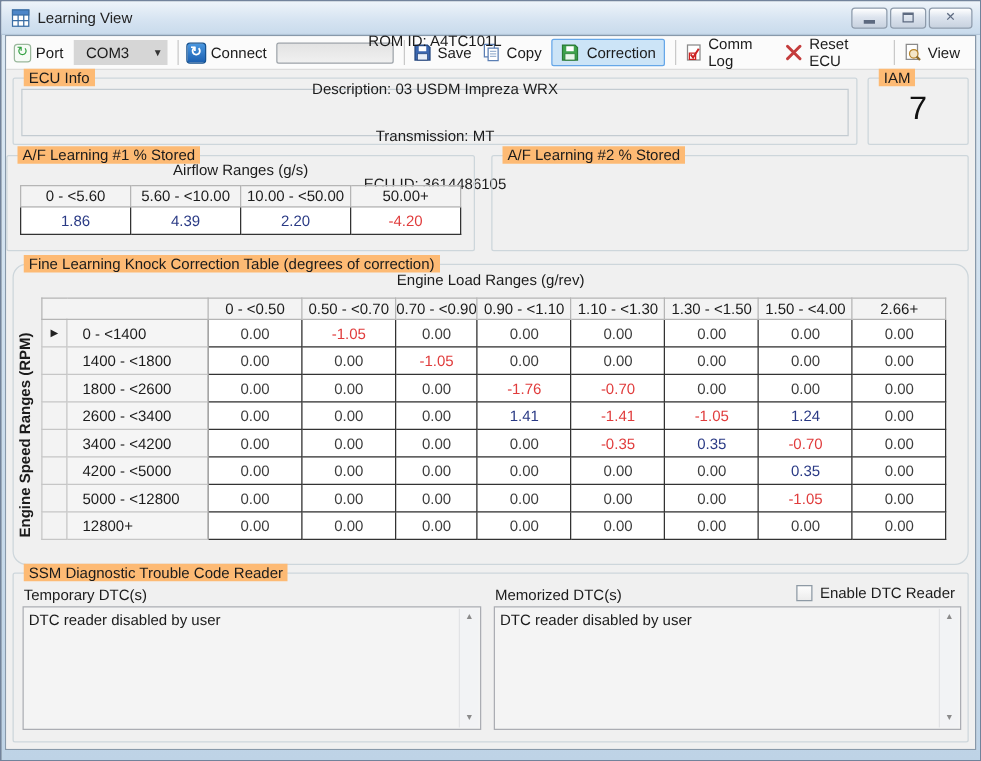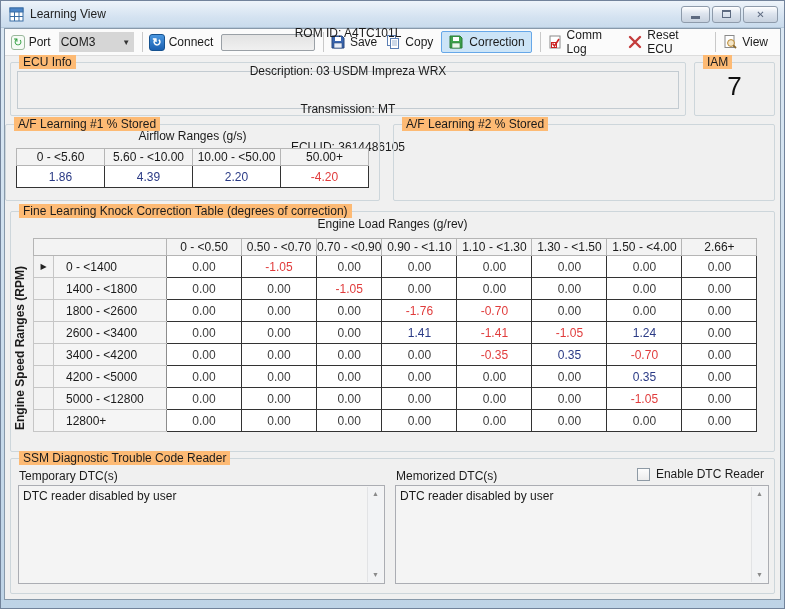--- a/index.html
+++ b/index.html
@@ -55,21 +55,21 @@
     background:#f6fbf6; color:#2e9e3e; font-size:11px; line-height:13px; text-align:center;
   }
   .connect-icon {
     display:inline-block; width:17px; height:17px; border-radius:3px;
     background: linear-gradient(#4a97e0, #1a5fb0); border:1px solid #15518f;
     color:#fff; font-size:11px; line-height:15px; text-align:center; font-weight:bold;
   }
   .combo {
     width: 84px; height: 20px; background:#d6d6d6; display:flex; align-items:center; margin-right:2px;
   }
-  .combo .combo-text { flex:1; padding-left:2px; }
+  .combo .combo-text { flex:1; padding-left:10px; }
   .combo .combo-arrow { width:16px; text-align:center; font-size:8px; color:#333; }
   .progressbar {
     width: 104px; height: 17px; border:1px solid #9aa0a6; border-radius:2px;
     background: linear-gradient(#e3e3e3, #f0f0f0); margin-right:2px;
   }
   .screenshot-btn {
     display:flex; align-items:center; gap:5px; padding: 2px 6px;
     border:1px solid #66a7e8; border-radius:2px; background:#cce4f7; margin-right:2px;
   }
 
@@ -104,21 +104,21 @@
     height:17px; text-align:center; overflow:hidden; white-space:nowrap;
   }
   table.datagrid td.val {
     background:#fff; border:1px solid #333; text-align:center; height:22px;
     overflow:hidden; white-space:nowrap;
   }
   .af-table-wrap { position:absolute; left:10px; top:23px; }
   .af-table-wrap td.val { height:23px; }
 
   
-  .gb-knock { left:5px; top:155px; width:765px; height:241px; }
+  .gb-knock { left:5px; top:155px; width:765px; height:241px;border-radius:11px; }
   .knock-axis { position:absolute; top:5px; left:0; right:0; text-align:center; }
   .knock-wrap { position:absolute; left:22px; top:26px; }
   .rot-label {
     position:absolute; left:1px; top:40px; bottom:8px; width:16px;
     display:flex; align-items:center; justify-content:center;
     writing-mode: vertical-rl; transform: rotate(180deg);
     font-weight:bold; white-space:nowrap;
   }
   table.knock th.corner { background:#f3f3f3; border:1px solid #b5b5b5; }
   table.knock td.selcell {

